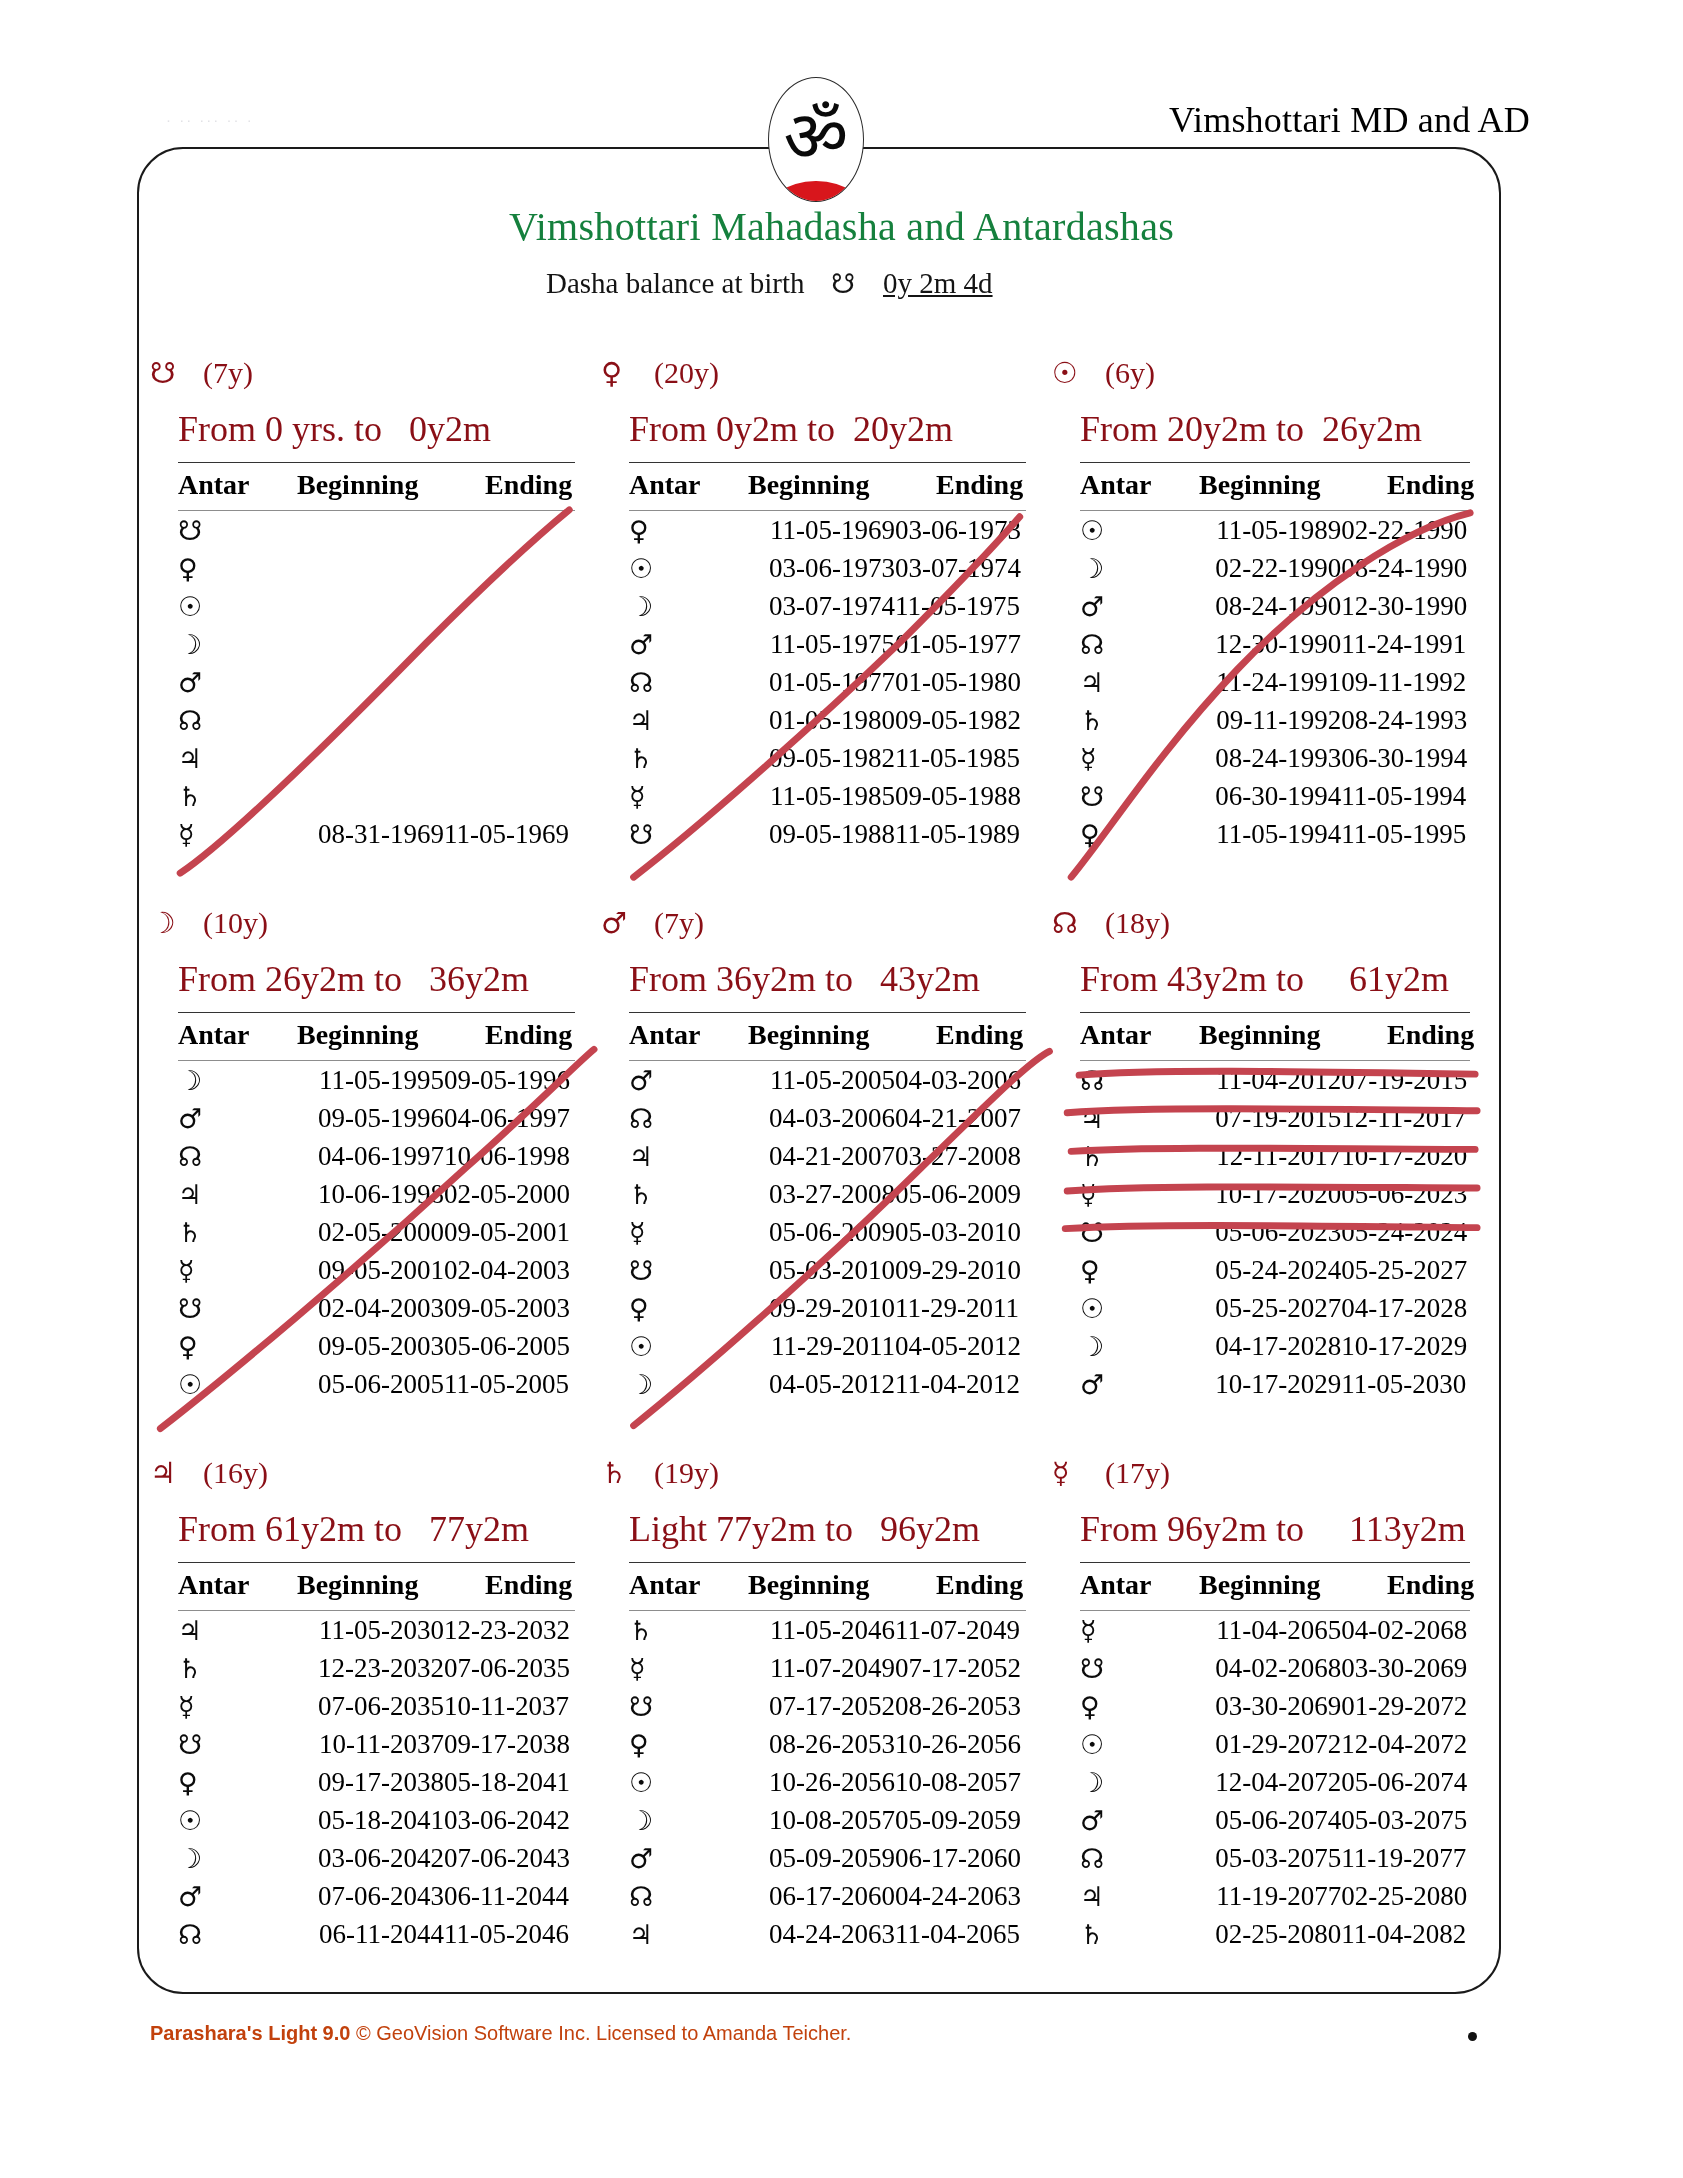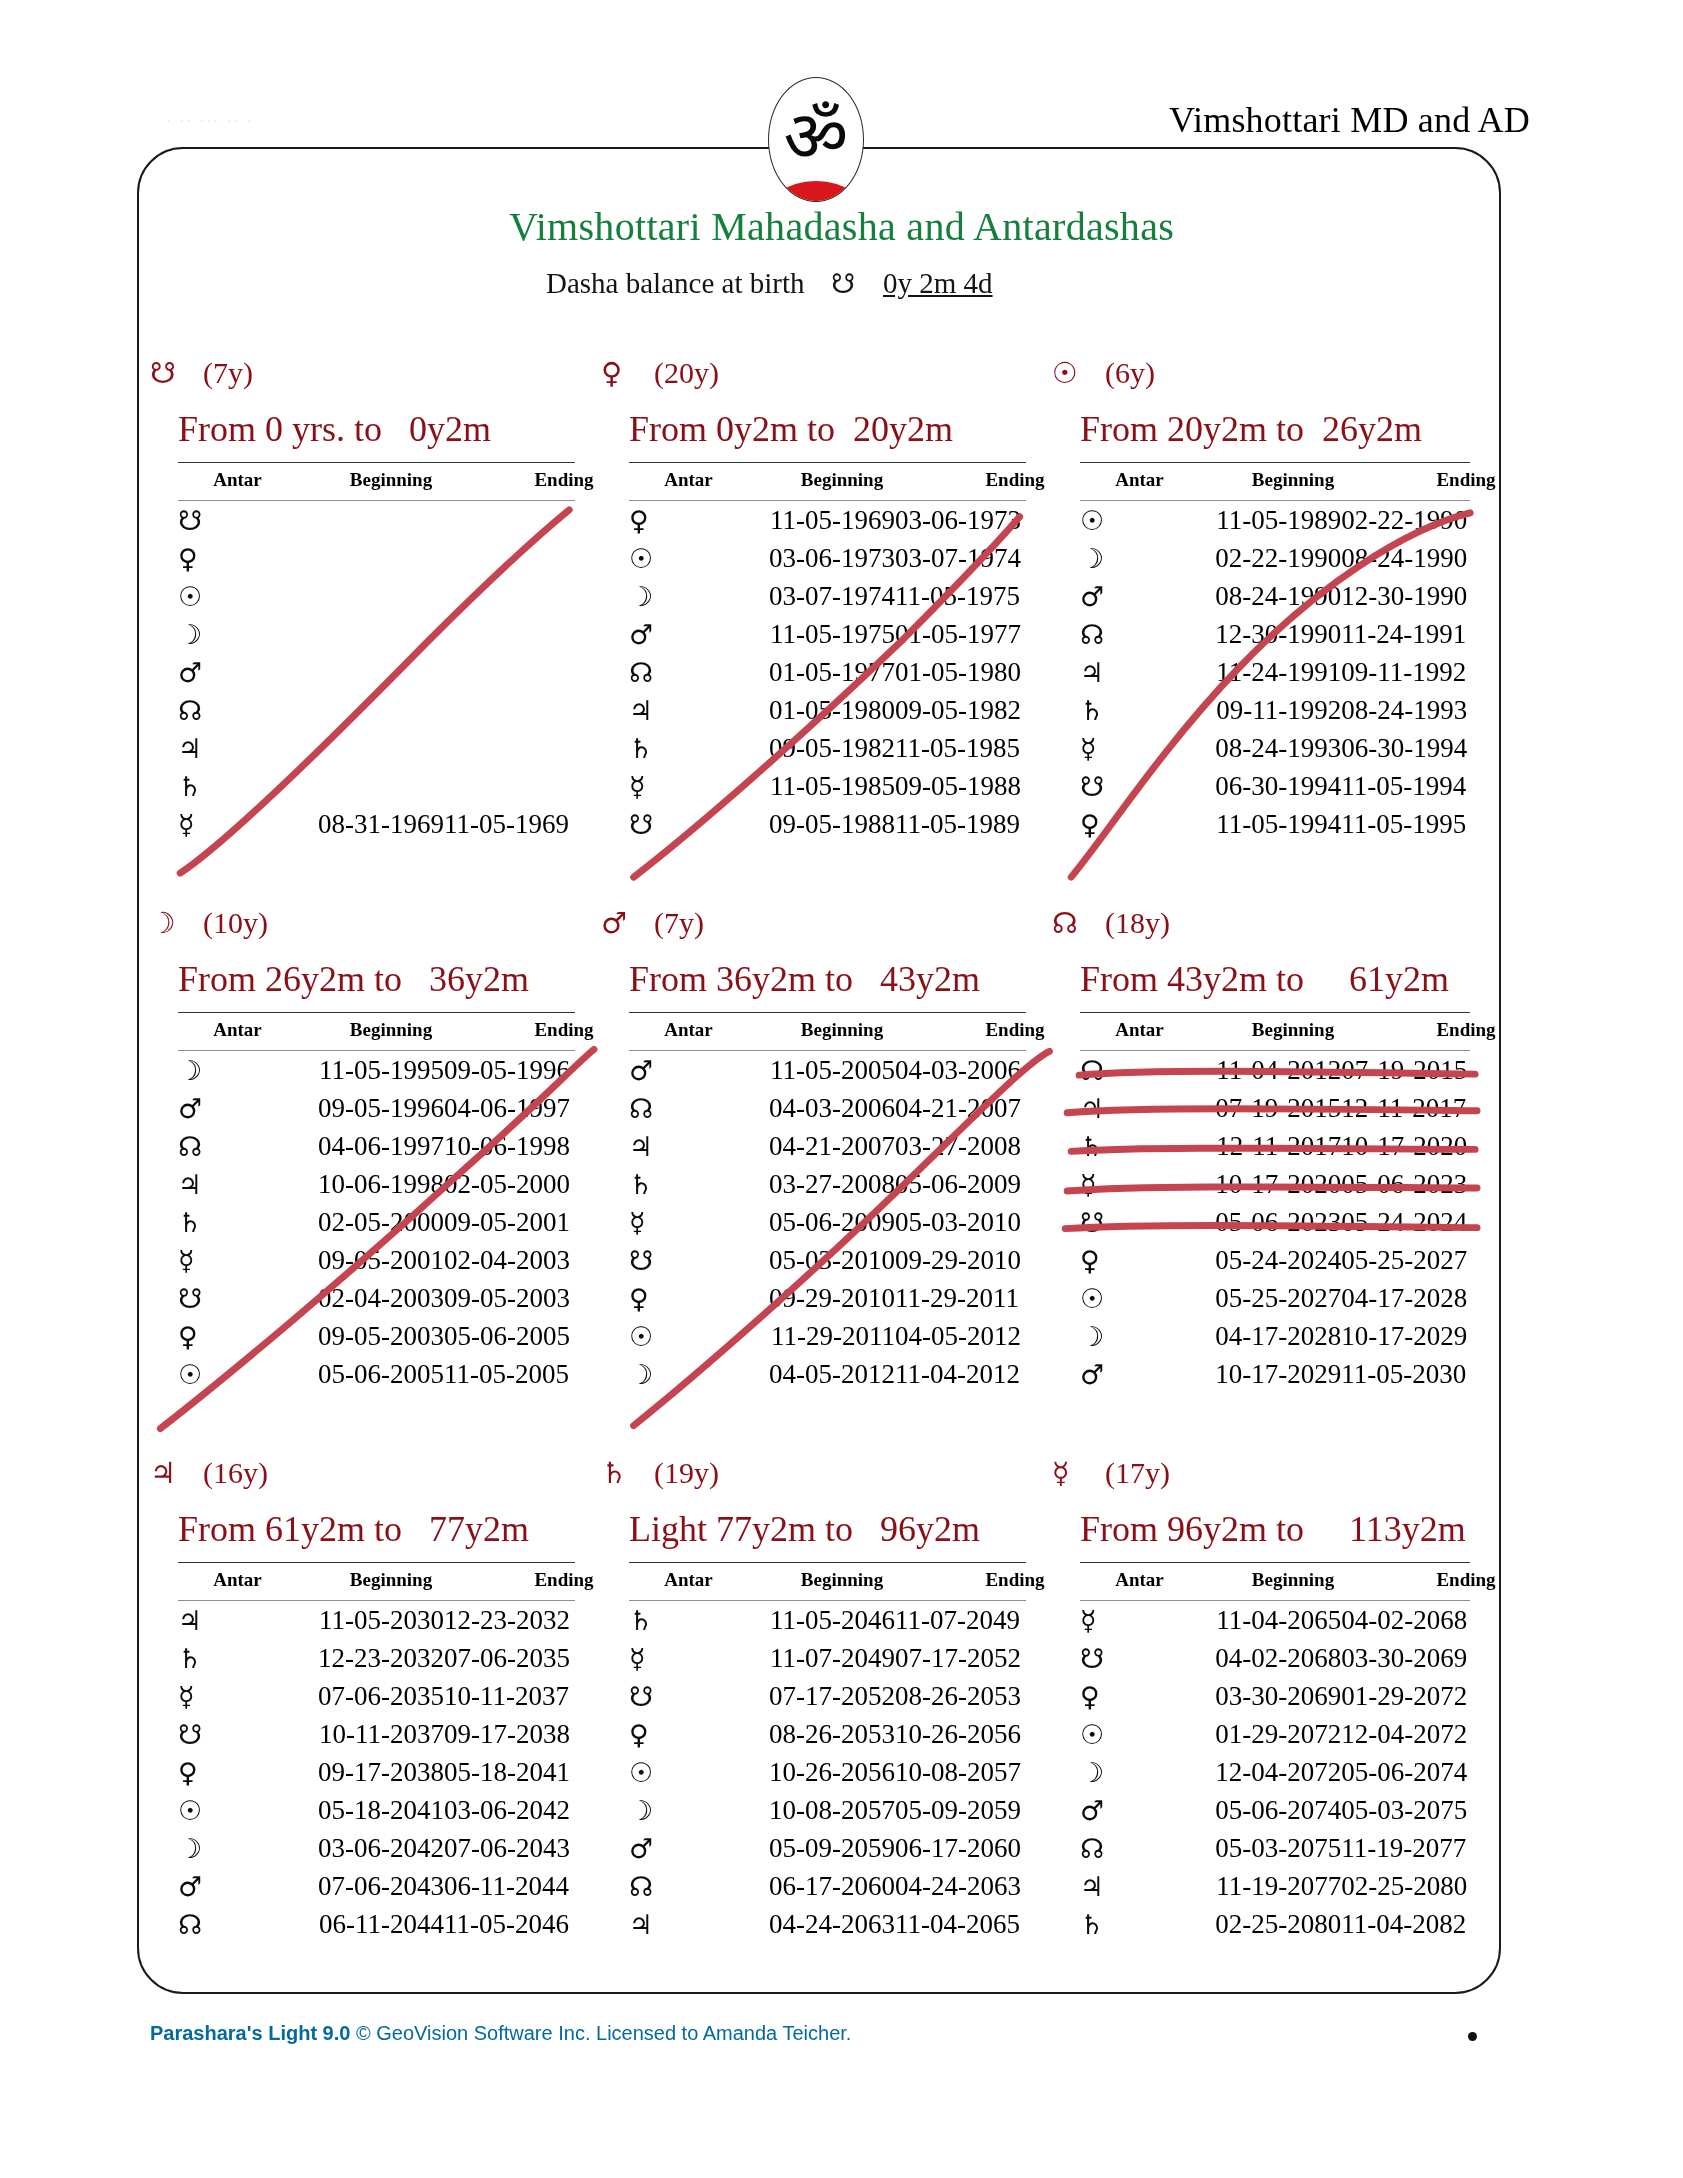--- a/index.html
+++ b/index.html
@@ -189,23 +189,23 @@
     border-top: 1.6px solid #8d8d8d;
   }
 
   table.dasha-table {
     margin-left: 28px;
     border-collapse: collapse;
     width: calc(100% - 30px);
     table-layout: fixed;
   }
   table.dasha-table th {
-    font-size: 19px;
+    font-size: 28px;
     font-weight: bold;
-    text-align: center;
+    text-align: left;
     padding: 6px 0 9px 0;
     white-space: nowrap;
   }
   table.dasha-table th.th-antar  { width: 119px; }
   table.dasha-table th.th-begin  { width: 188px; }
   table.dasha-table th.th-end    { width: 158px; }
 
   table.dasha-table td {
     font-size: 27px;
     padding: 3.5px 0;
@@ -228,21 +228,21 @@
     pointer-events: none;
   }
 
   
   .footer {
     position: absolute;
     left: 150px;
     top: 2022px;
     font-family: "Liberation Sans", "DejaVu Sans", sans-serif;
     font-size: 20px;
-    color: #0369a1;
+    color: #c2410c;
     white-space: nowrap;
   }
   .footer b { font-weight: bold; }
   .footer-dot {
     position: absolute;
     left: 1468px;
     top: 2032px;
     width: 9px;
     height: 9px;
     border-radius: 50%;

